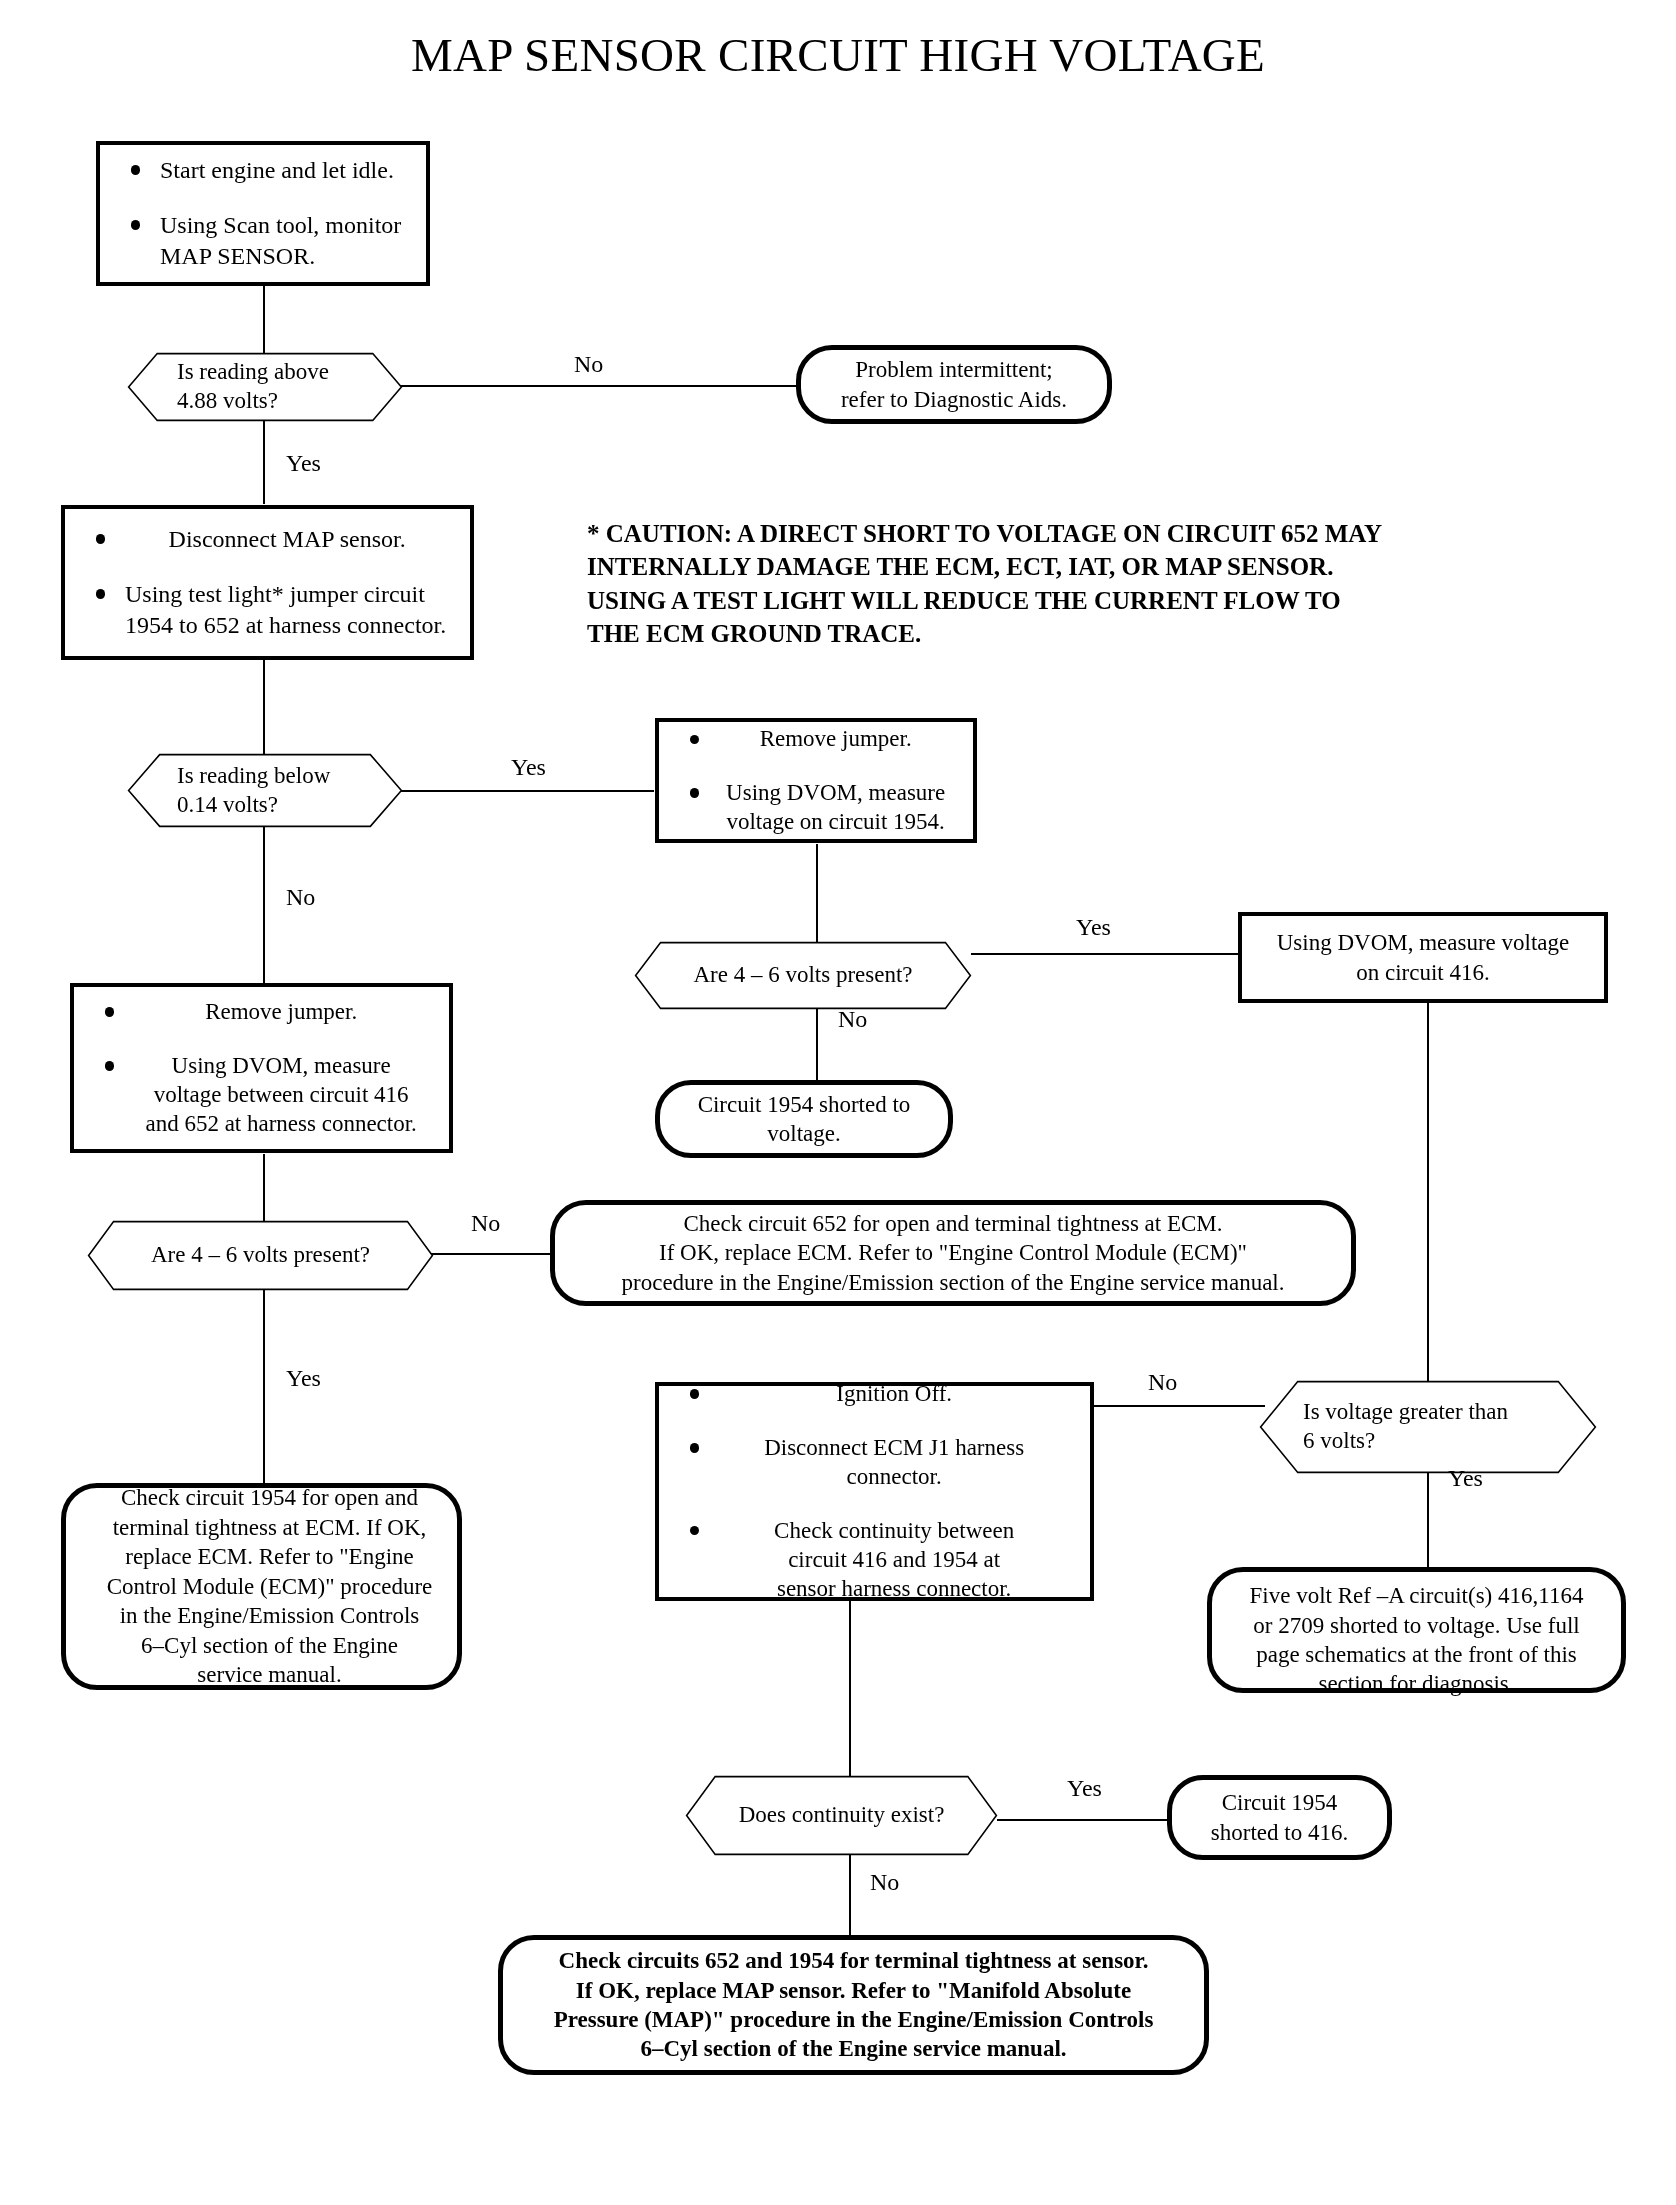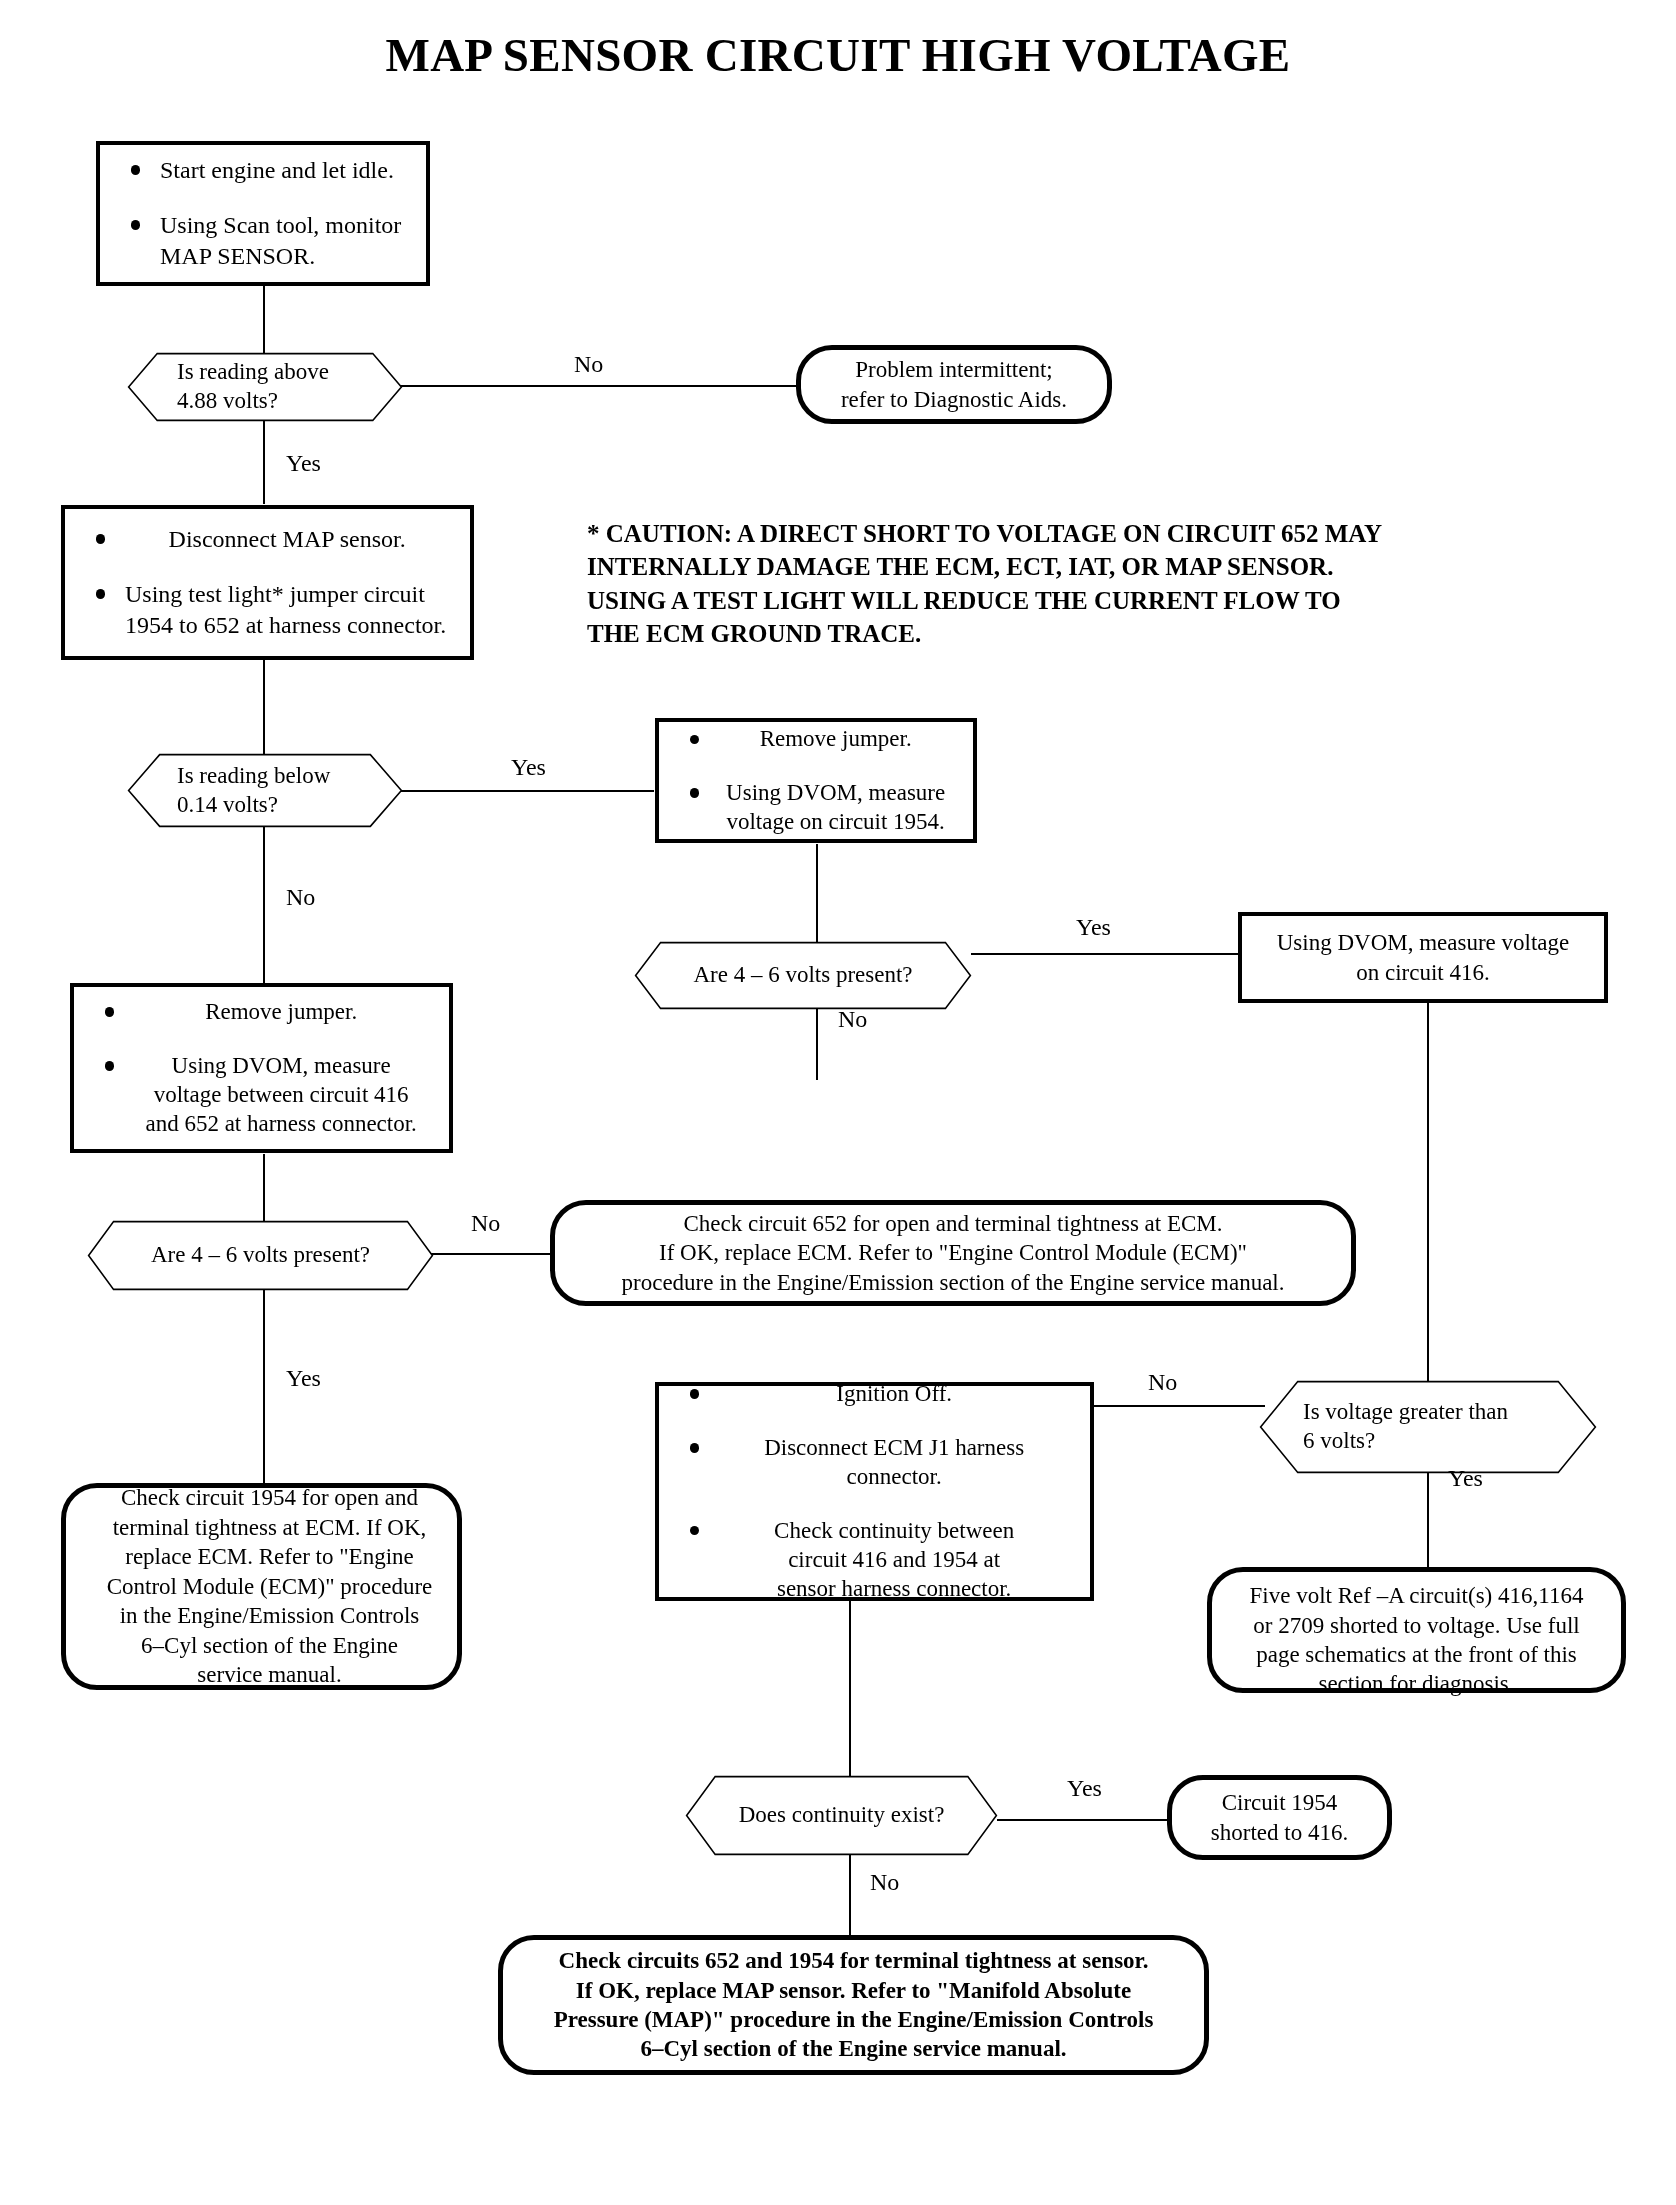--- a/index.html
+++ b/index.html
@@ -18,21 +18,21 @@
   }
 
   
   #chart-title {
     position: absolute;
     left: 0;
     top: 28px;
     width: 1676px;
     text-align: center;
     font-size: 47px;
-    font-weight: bold;
+    font-weight: normal;
     letter-spacing: 0.3px;
     white-space: nowrap;
   }
 
   
   .node {
     position: absolute;
     box-sizing: border-box;
     background: #ffffff;
     z-index: 3;
@@ -255,20 +255,24 @@
       <polygon points="42,1 510,1 551,55 510,109 42,109 1,55" fill="#ffffff" stroke="#000000" stroke-width="2.6"></polygon>
     </svg>
     <div class="dec-text" style="white-space:pre-line;">Are 4 – 6 volts present?</div>
   </div>
 
   <div class="node process" style="left:1238px; top:912px; width:370px; height:91px;">
     <p class="plain-para tight" style="white-space:pre-line;">Using DVOM, measure voltage
 on circuit 416.</p>
   </div>
 
+  <div class="node terminal" style="left:655px; top:1080px; width:298px; height:78px;">
+    <p class="plain-para tight" style="white-space:pre-line;">Circuit 1954 shorted to
+voltage.</p>
+  </div>
 
   <div class="node process" style="left:70px; top:983px; width:383px; height:170px;">
     <ul class="bullets tight">
       <li style="white-space:pre-line;">Remove jumper.</li>
       <li style="white-space:pre-line;">Using DVOM, measure
 voltage between circuit 416
 and 652 at harness connector.</li>
     </ul>
   </div>
 

